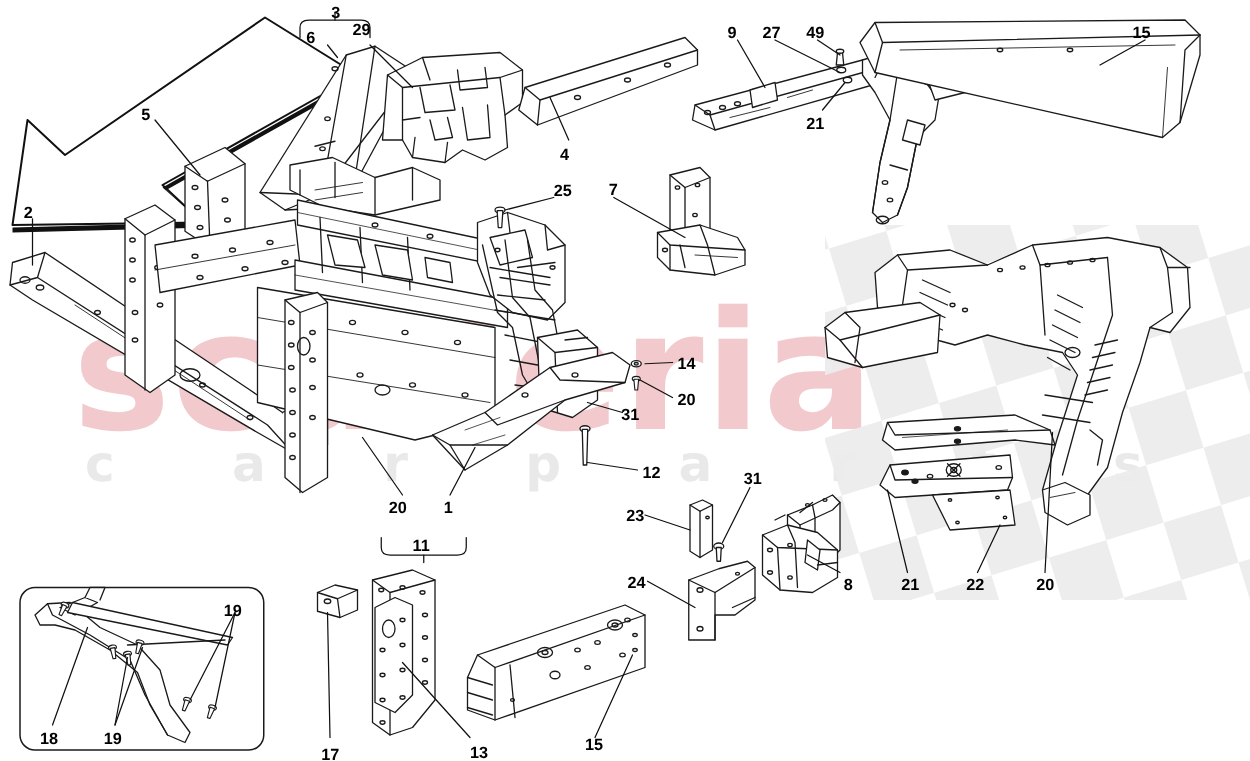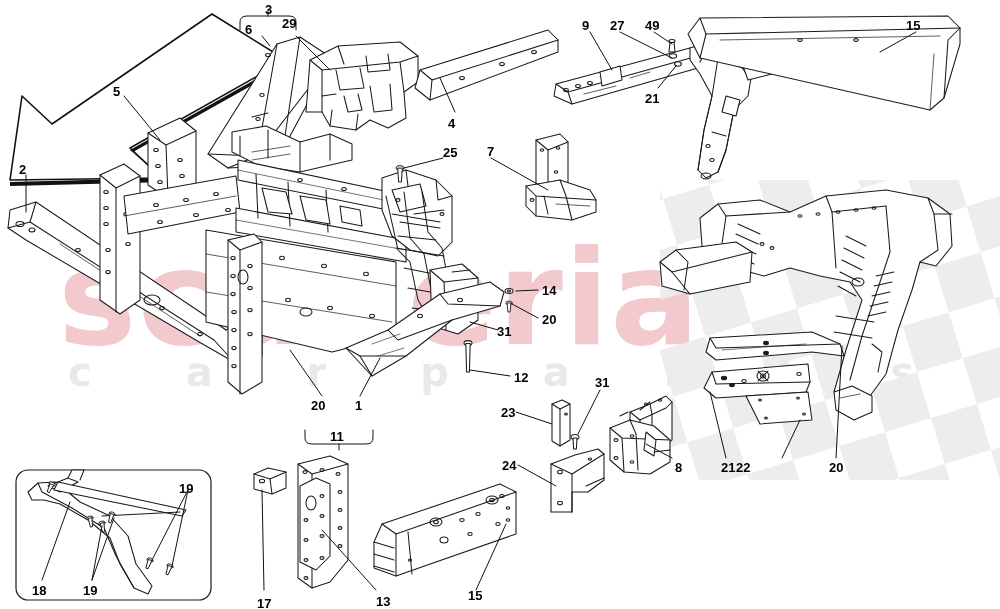--- a/index.html
+++ b/index.html
@@ -625,21 +625,21 @@
   <span class="callout" style="left:497px;top:324px">31</span>
   <span class="callout" style="left:514px;top:370px">12</span>
   <span class="callout" style="left:311px;top:398px">20</span>
   <span class="callout" style="left:355px;top:398px">1</span>
   <span class="callout" style="left:330px;top:429px">11</span>
   <span class="callout" style="left:595px;top:375px">31</span>
   <span class="callout" style="left:501px;top:405px">23</span>
   <span class="callout" style="left:502px;top:458px">24</span>
   <span class="callout" style="left:675px;top:460px">8</span>
   <span class="callout" style="left:721px;top:460px">21</span>
-  <span class="callout" style="left:736px;top:460px">22</span>
+  <span class="callout" style="left:773px;top:460px">22</span>
   <span class="callout" style="left:829px;top:460px">20</span>
   <span class="callout" style="left:179px;top:481px">19</span>
   <span class="callout" style="left:32px;top:583px">18</span>
   <span class="callout" style="left:83px;top:583px">19</span>
   <span class="callout" style="left:257px;top:596px">17</span>
   <span class="callout" style="left:376px;top:594px">13</span>
   <span class="callout" style="left:468px;top:588px">15</span>
 
 </div>
 

